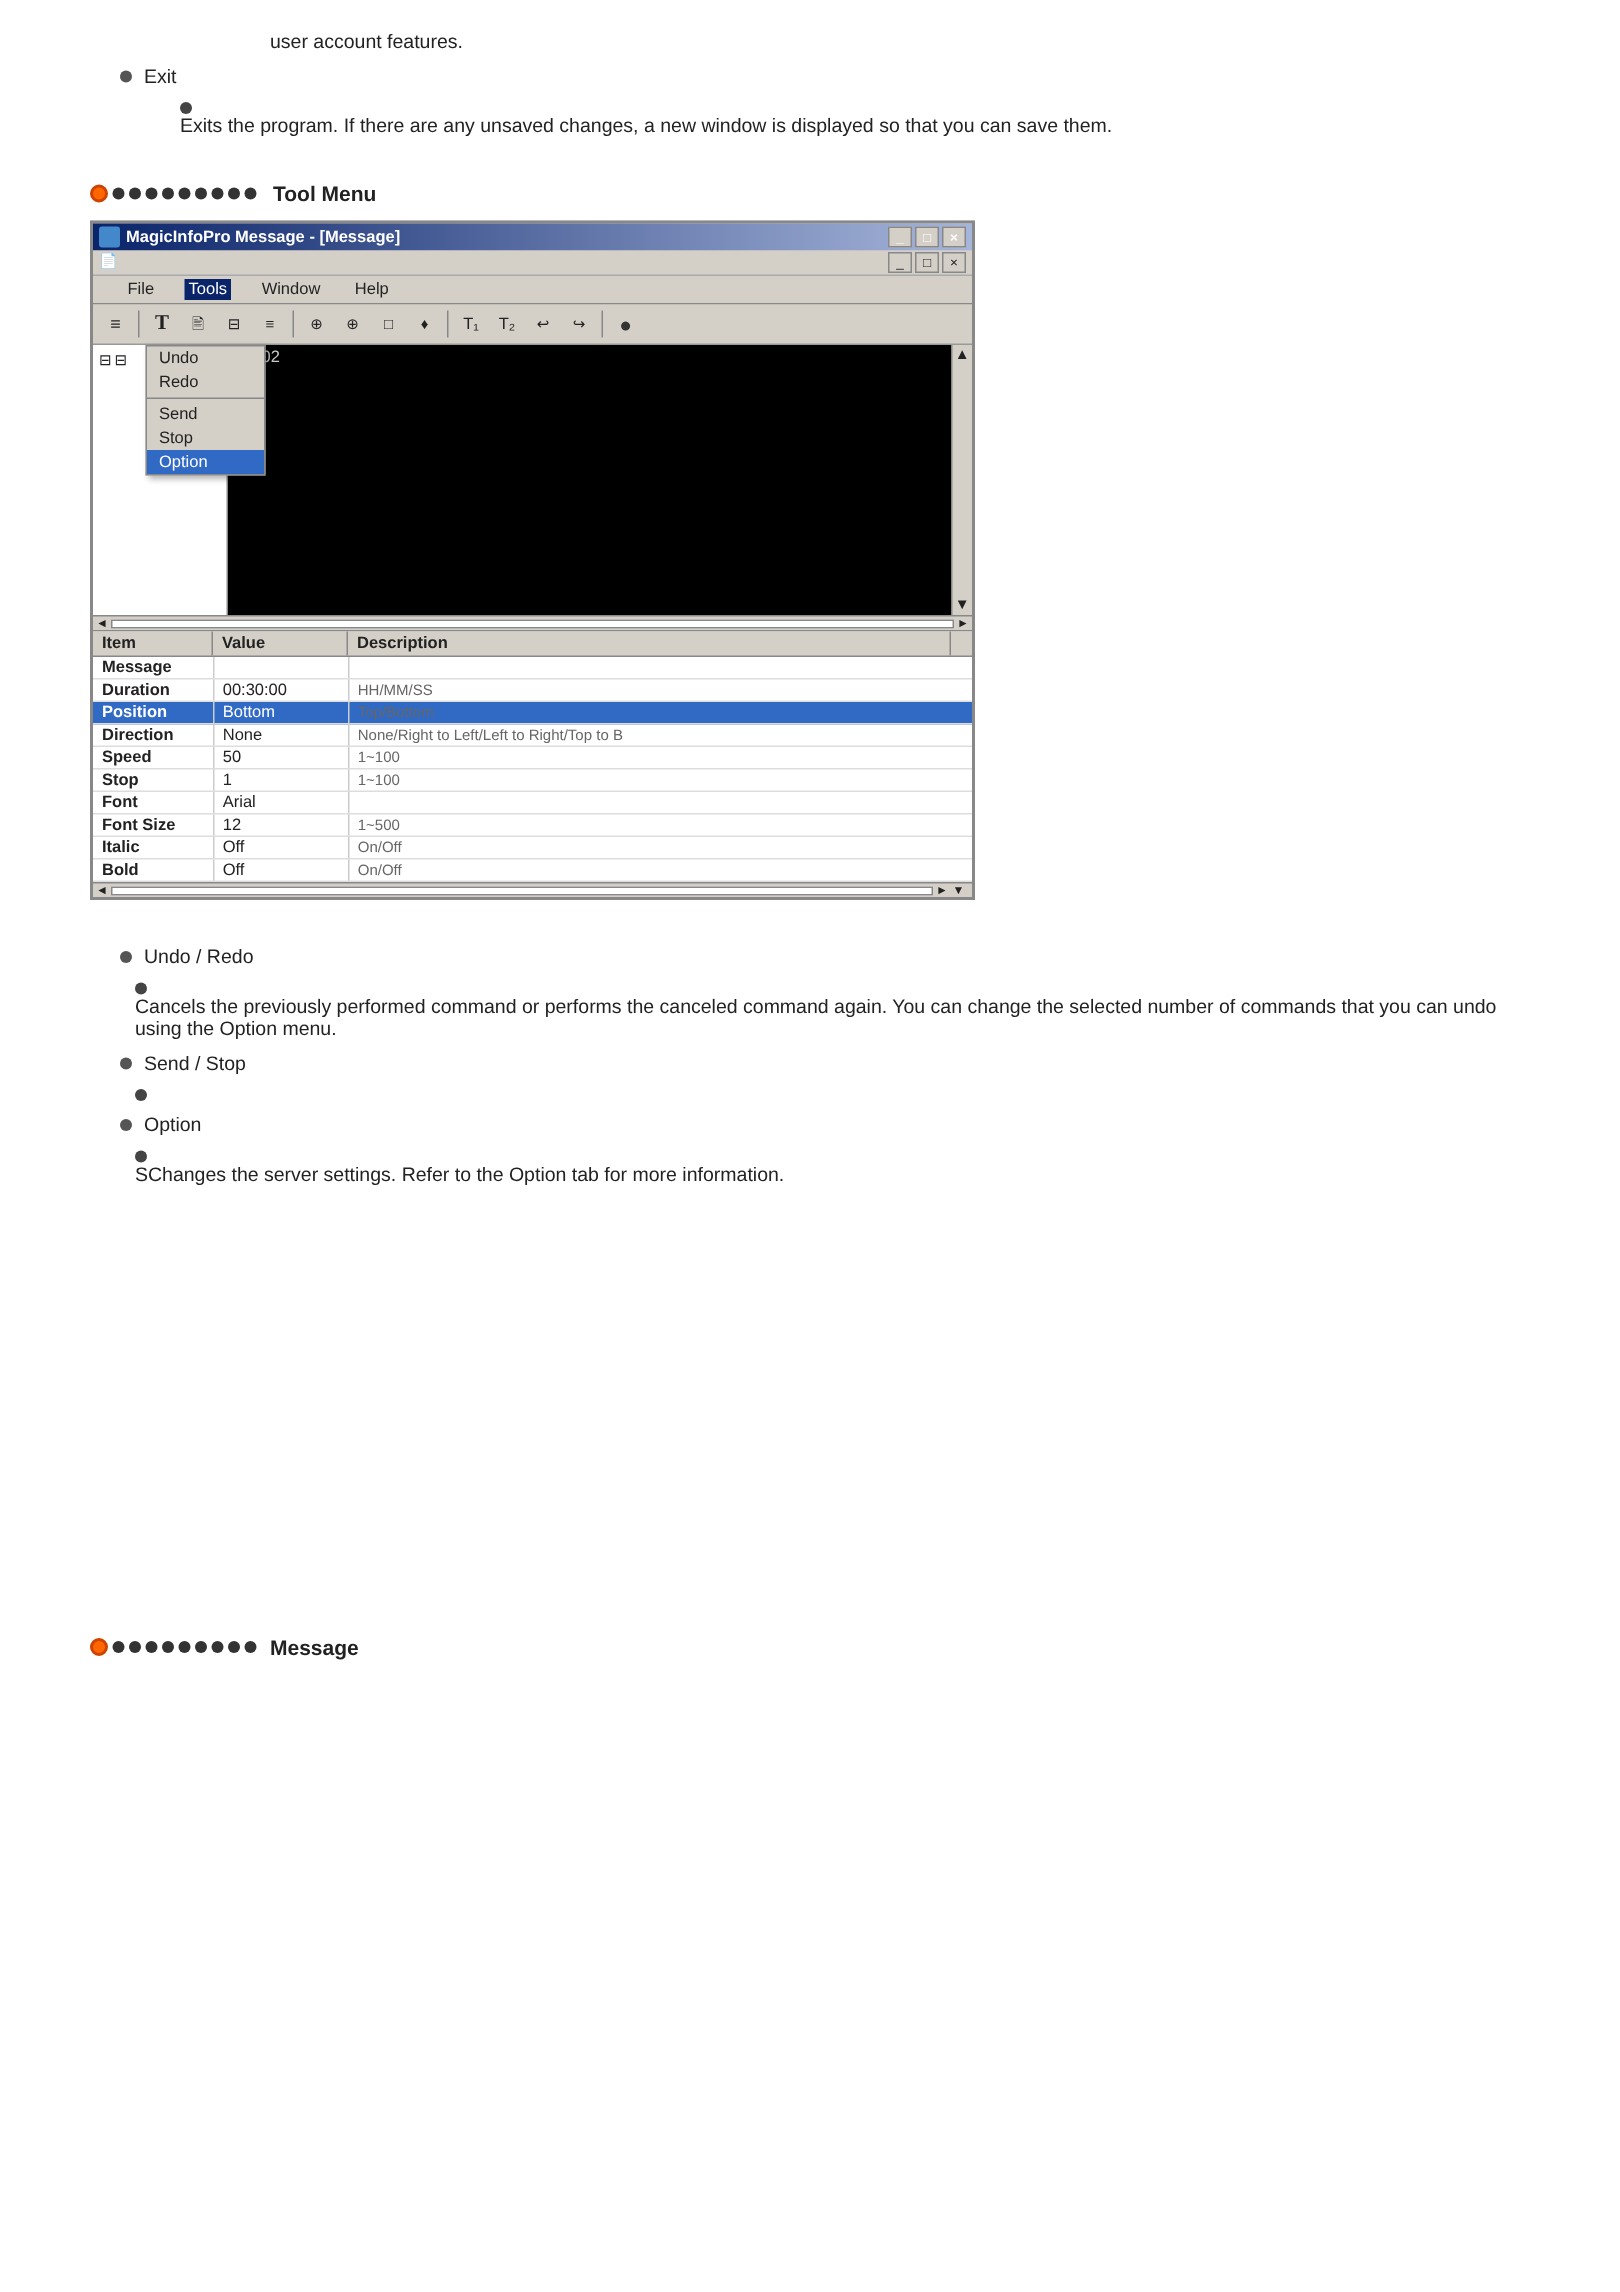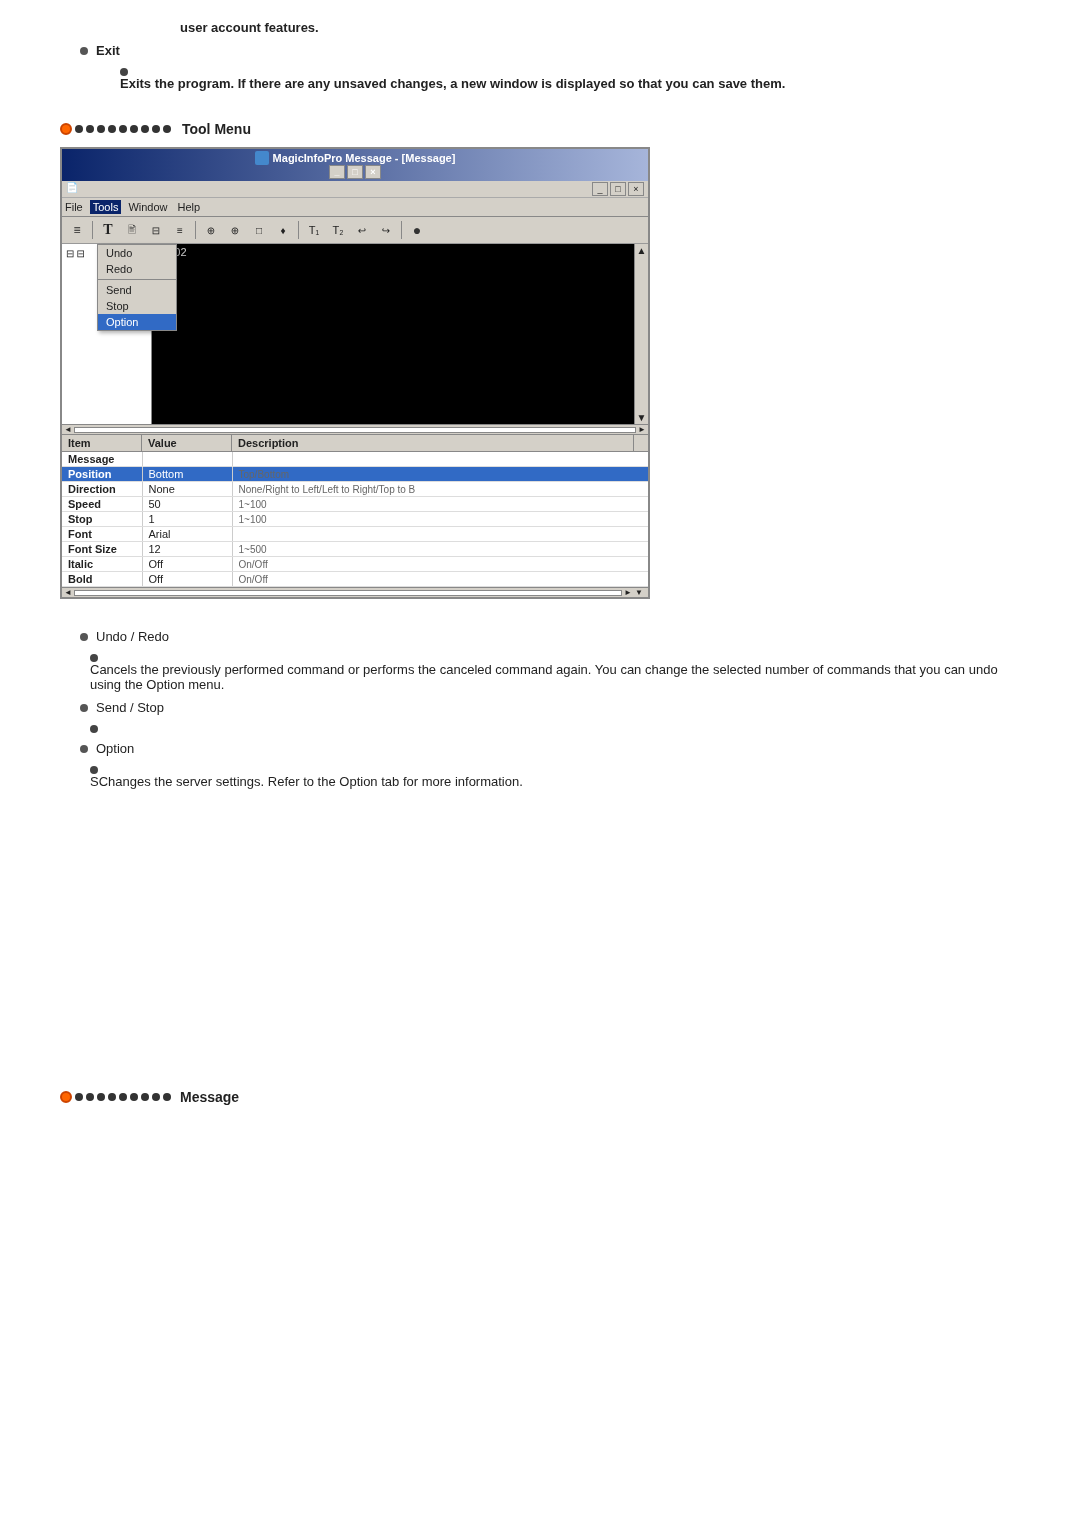--- a/index.html
+++ b/index.html
@@ -9,21 +9,20 @@
       background: #fff;
       color: #222;
       width: 1080px;
       min-height: 1528px;
       padding: 20px 60px;
     }
 
     
     .top-section {
       margin-bottom: 30px;
-      font-weight: bold;
     }
     .top-text {
       margin-left: 120px;
       font-size: 13px;
       color: #222;
       margin-bottom: 8px;
     }
     .section-header {
       display: flex;
       align-items: center;
@@ -81,21 +80,20 @@
     }
     .title-bar {
       background: linear-gradient(to right, #0a246a, #a6b5da);
       color: white;
       padding: 2px 4px;
       display: flex;
       justify-content: space-between;
       align-items: center;
       font-size: 11px;
       font-weight: bold;
-      flex-direction: column;
     }
     .title-bar-left {
       display: flex;
       align-items: center;
       gap: 4px;
     }
     .title-icon {
       width: 14px;
       height: 14px;
       background: #4488cc;
@@ -111,23 +109,23 @@
       background: #d4d0c8;
       border: 1px solid #888;
       font-size: 9px;
       display: flex;
       align-items: center;
       justify-content: center;
       cursor: pointer;
     }
     .menu-bar {
       background: #d4d0c8;
-      padding: 2px 0;
-      display: flex;
-      gap: 4px;
+      padding: 2px 20px;
+      display: flex;
+      gap: 17px;
       border-bottom: 1px solid #888;
       font-size: 11px;
     }
     .menu-item {
       cursor: pointer;
       padding: 1px 3px;
     }
     .menu-item:hover, .menu-item.active {
       background: #0a246a;
       color: white;
@@ -435,20 +433,25 @@
       <div class="props-col">Description</div>
       <div style="width:14px;"></div>
     </div>
     <table class="props-table">
       <tbody>
           <tr>
         <td>Message</td>
         <td></td>
         <td></td>
       </tr>
+      <tr>
+        <td>Duration</td>
+        <td>00:30:00</td>
+        <td>HH/MM/SS</td>
+      </tr>
       <tr class="selected-row">
         <td>Position</td>
         <td>Bottom</td>
         <td>Top/Bottom</td>
       </tr>
       <tr>
         <td>Direction</td>
         <td>None</td>
         <td>None/Right to Left/Left to Right/Top to B</td>
       </tr>

